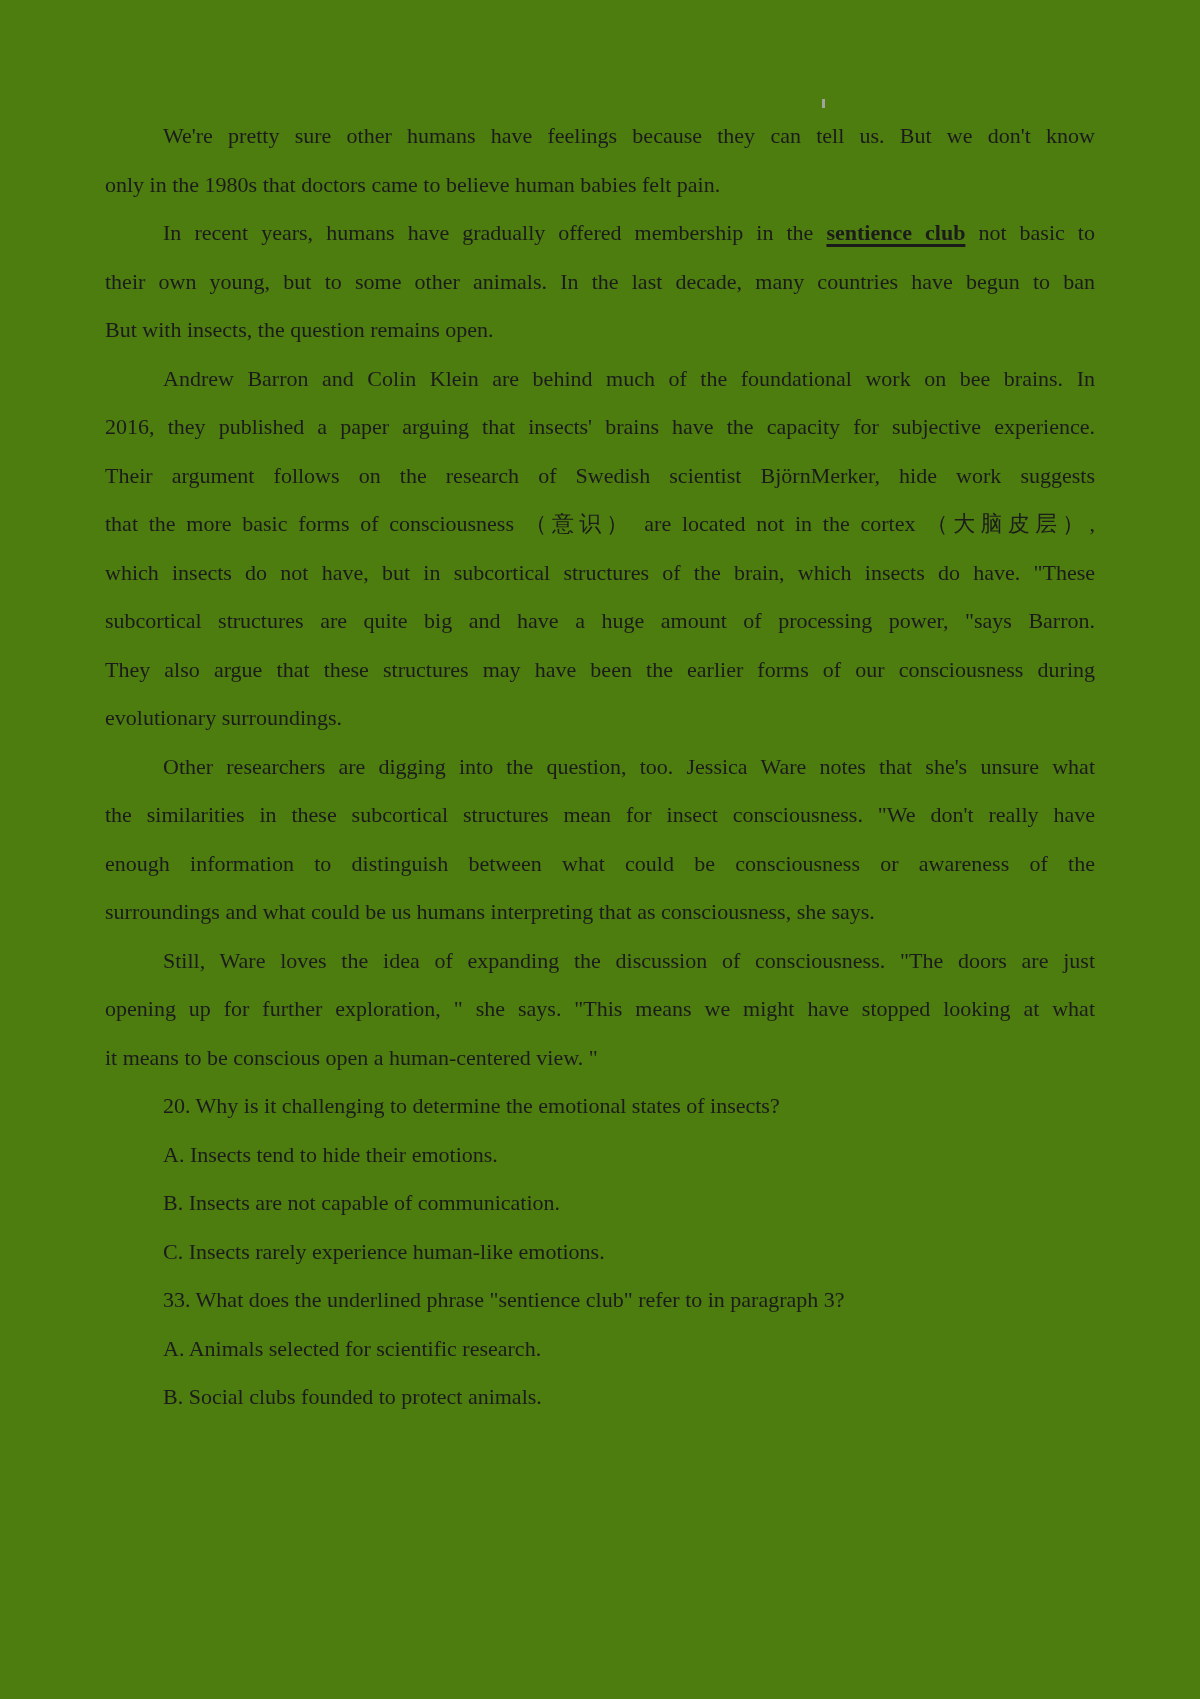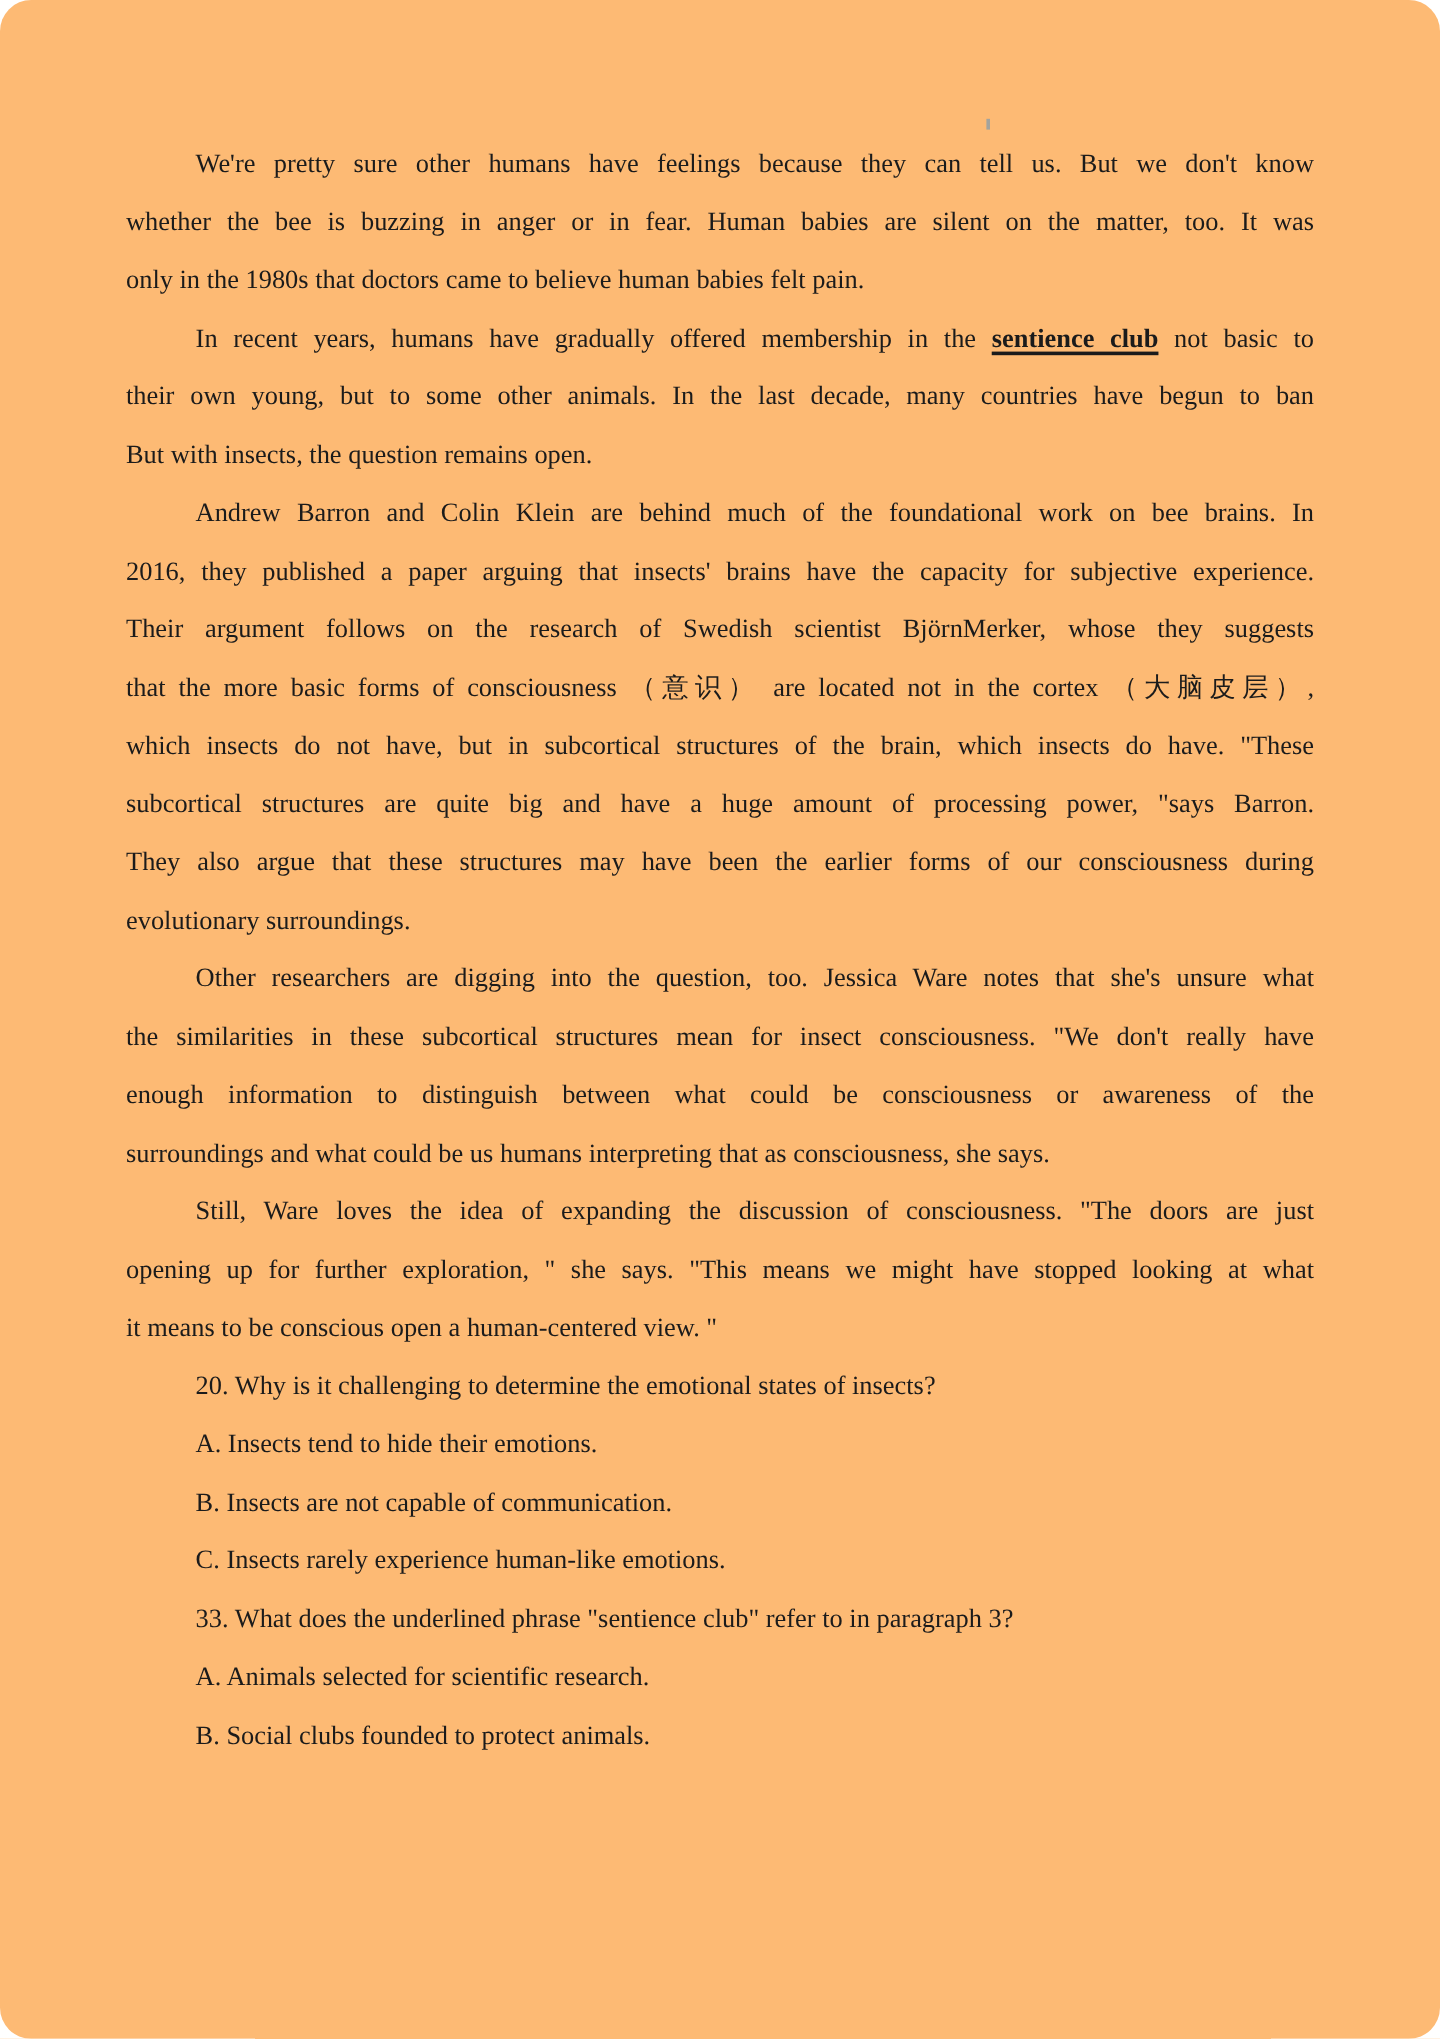--- a/index.html
+++ b/index.html
@@ -8,23 +8,22 @@
     width: 1200px;
     height: 1699px;
     background: #ffffff;
     font-family: "Liberation Serif", "DejaVu Serif", serif;
     color: #1b1b1b;
     position: relative;
   }
   .page {
     position: absolute;
     inset: 0;
-    background: #fdba74;
+    background: #4d7c0f;
     overflow: hidden;
-    border-radius: 26px;
   }
   
   .artifact {
     position: absolute;
     left: 822px;
     top: 99px;
     width: 3px;
     height: 9px;
     background: #a3a39d;
   }
@@ -58,34 +57,33 @@
 <body>
 
 <div class="page">
 
   <div class="artifact"></div>
 
   <div class="content">
 
     <section>
       <div class="line just indent">We're pretty sure other humans have feelings because they can tell us. But we don't know</div>
-      <div class="line just">whether the bee is buzzing in anger or in fear. Human babies are silent on the matter, too. It was</div>
       <div class="line">only in the 1980s that doctors came to believe human babies felt pain.</div>
     </section>
 
     <section>
       <div class="line just indent"><span>In recent years, humans have gradually offered membership in the </span><span class="hl">sentience club</span><span> not basic to</span></div>
       <div class="line just">their own young, but to some other animals. In the last decade, many countries have begun to ban</div>
       <div class="line">But with insects, the question remains open.</div>
     </section>
 
     <section>
       <div class="line just indent">Andrew Barron and Colin Klein are behind much of the foundational work on bee brains. In</div>
       <div class="line just">2016, they published a paper arguing that insects' brains have the capacity for subjective experience.</div>
-      <div class="line just">Their argument follows on the research of Swedish scientist BjörnMerker, whose they suggests</div>
+      <div class="line just">Their argument follows on the research of Swedish scientist BjörnMerker, hide work suggests</div>
       <div class="line just">that the more basic forms of consciousness （意识） are located not in the cortex （大脑皮层）,</div>
       <div class="line just">which insects do not have, but in subcortical structures of the brain, which insects do have. "These</div>
       <div class="line just">subcortical structures are quite big and have a huge amount of processing power, "says Barron.</div>
       <div class="line just">They also argue that these structures may have been the earlier forms of our consciousness during</div>
       <div class="line">evolutionary surroundings.</div>
     </section>
 
     <section>
       <div class="line just indent">Other researchers are digging into the question, too. Jessica Ware notes that she's unsure what</div>
       <div class="line just">the similarities in these subcortical structures mean for insect consciousness. "We don't really have</div>

